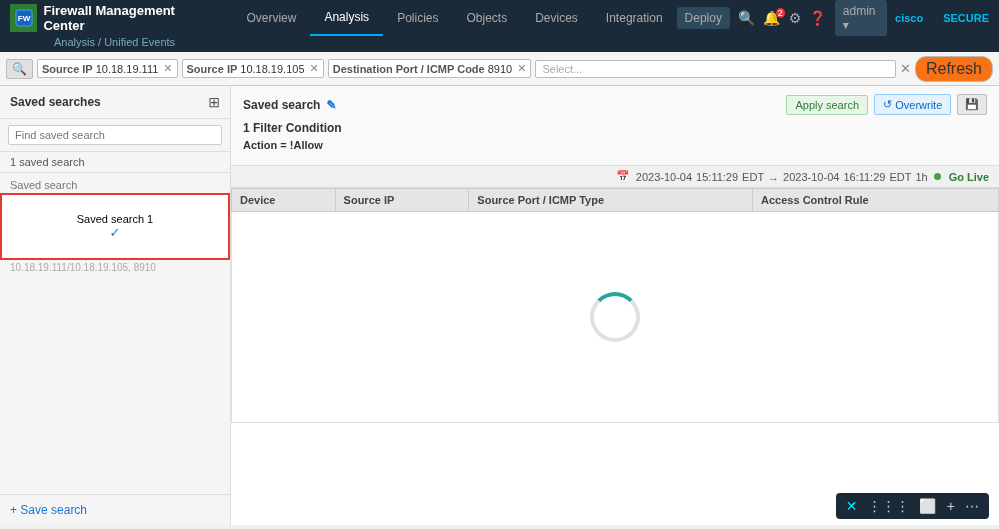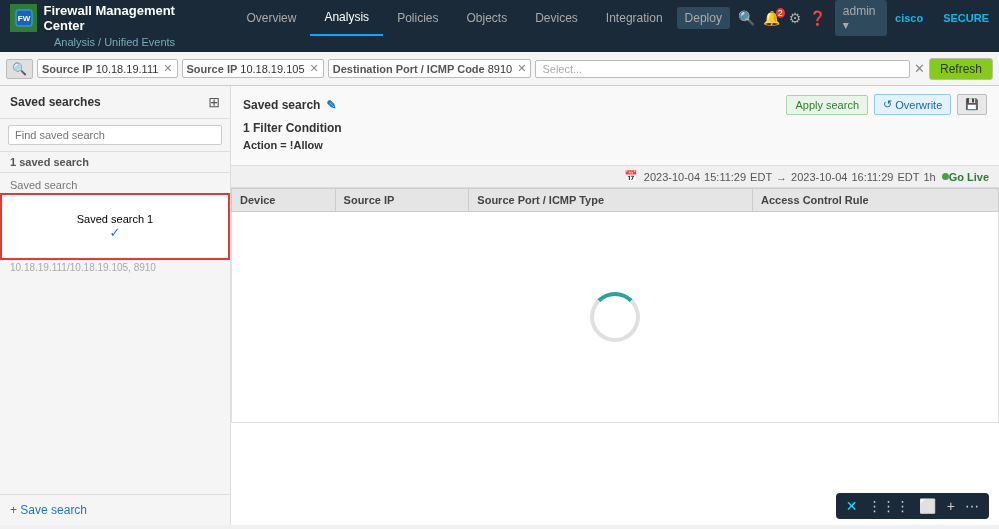--- a/index.html
+++ b/index.html
@@ -27,33 +27,33 @@
     .filter-bar {
       display: flex; align-items: center; background: #f5f5f5; border-bottom: 1px solid #ccc; padding: 4px 6px; gap: 4px; height: 34px;
     }
     .filter-search-icon { background: #e0e0e0; border: 1px solid #bbb; border-radius: 2px; padding: 2px 5px; font-size: 12px; cursor: pointer; }
     .filter-tag { display: flex; align-items: center; background: white; border: 1px solid #bbb; border-radius: 2px; padding: 2px 4px; font-size: 11px; gap: 3px; }
     .filter-tag-label { color: #555; font-weight: bold; }
     .filter-tag-value { color: #333; }
     .filter-tag-close { cursor: pointer; color: #888; font-size: 11px; margin-left: 2px; }
     .filter-select { flex: 1; background: white; border: 1px solid #bbb; border-radius: 2px; padding: 2px 6px; color: #aaa; font-size: 11px; }
     .filter-select-close { cursor: pointer; color: #888; font-size: 13px; }
-    .refresh-btn { background: #84cc16; border: 1px solid #bbb; border-radius: 3px; padding: 3px 10px; font-size: 12px; cursor: pointer; color: #333; white-space: nowrap; }
+    .refresh-btn { background: #f97316; border: 1px solid #bbb; border-radius: 11px; padding: 3px 10px; font-size: 16px; cursor: pointer; color: #333; white-space: nowrap; }
 
     
     .main { display: flex; height: calc(529px - 36px - 20px - 34px); }
 
     
     .left-panel { width: 231px; background: #f5f5f5; border-right: 1px solid #ddd; display: flex; flex-direction: column; }
     .left-panel-header { display: flex; align-items: center; justify-content: space-between; padding: 8px 10px; border-bottom: 1px solid #ddd; }
     .left-panel-title { font-weight: bold; font-size: 12px; color: #333; }
     .left-panel-icon { font-size: 14px; color: #555; cursor: pointer; }
     .search-box { padding: 6px 8px; border-bottom: 1px solid #ddd; }
     .search-input { width: 100%; border: 1px solid #ccc; border-radius: 2px; padding: 3px 6px; font-size: 11px; background: white; }
-    .saved-count { padding: 4px 10px; font-size: 11px; color: #555; border-bottom: 1px solid #ddd; font-weight: bold; }
+    .saved-count { padding: 4px 10px; font-size: 11px; color: #555; border-bottom: 1px solid #ddd; }
     .saved-section-label { padding: 6px 10px 2px; font-size: 11px; color: #777; }
     .saved-item-list { flex: 1; overflow-y: auto; }
     .saved-item {
       padding: 18px 10px; font-size: 11px; cursor: pointer; display: flex; align-items: center; justify-content: flex-start; border: 2px solid transparent; flex-direction: column;
     }
     .saved-item.selected { border: 2px solid #e53935; background: white; }
     .saved-item .check { color: #1976d2; font-size: 13px; }
     .bottom-bar { padding: 8px 10px; border-top: 1px solid #ddd; color: #1976d2; font-size: 12px; cursor: pointer; }
     .ip-label { color: #aaa; font-size: 10px; padding: 2px 10px; }
 
@@ -69,21 +69,21 @@
     .apply-btn { background: #e8f5e9; border: 1px solid #a5d6a7; border-radius: 2px; padding: 3px 8px; font-size: 11px; cursor: pointer; color: #2e7d32; }
     .overwrite-btn { background: #e3f2fd; border: 1px solid #90caf9; border-radius: 2px; padding: 3px 8px; font-size: 11px; cursor: pointer; color: #1565c0; display: flex; align-items: center; gap: 3px; }
     .save-icon-btn { background: #e8e8e8; border: 1px solid #bbb; border-radius: 2px; padding: 3px 7px; font-size: 11px; cursor: pointer; color: #555; }
     .filter-condition { font-weight: bold; font-size: 12px; color: #333; margin-bottom: 4px; }
     .action-label { font-size: 11px; color: #555; }
     .action-label span { font-weight: bold; color: #333; }
 
     
     .table-header-bar { display: flex; align-items: center; justify-content: flex-end; padding: 4px 10px; background: #f0f0f0; border-bottom: 1px solid #ddd; font-size: 11px; color: #555; gap: 6px; }
     .time-range { display: flex; align-items: center; gap: 4px; }
-    .go-live { color: #2e7d32; font-weight: bold; cursor: pointer; display: flex; align-items: center; gap: 0; }
+    .go-live { color: #2e7d32; font-weight: bold; cursor: pointer; display: flex; align-items: center; gap: 8px; }
     .green-dot { width: 7px; height: 7px; background: #43a047; border-radius: 50%; display: inline-block; }
 
     .table-container { flex: 1; overflow: hidden; }
     .data-table { width: 100%; border-collapse: collapse; font-size: 11px; }
     .data-table th { background: #e5e5e5; border: 1px solid #ccc; padding: 5px 8px; text-align: left; font-weight: bold; color: #444; }
     .data-table td { border: 1px solid #e0e0e0; padding: 5px 8px; color: #333; }
 
     
     .loading-area { display: flex; align-items: center; justify-content: center; height: 200px; }
     .spinner { width: 50px; height: 50px; border: 4px solid #e0e0e0; border-top: 4px solid #26a69a; border-radius: 50%; animation: spin 1s linear infinite; }

